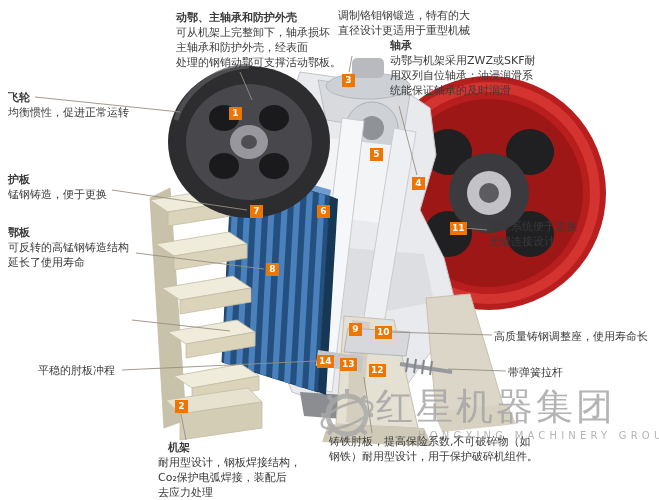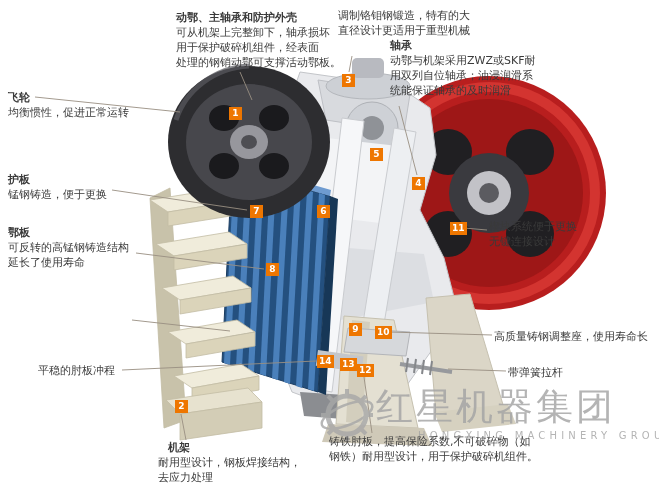--- a/index.html
+++ b/index.html
@@ -132,21 +132,21 @@
       <line x1="487" y1="230" x2="464" y2="228"></line>
       <line x1="492" y1="335" x2="389" y2="332"></line>
       <line x1="506" y1="371" x2="448" y2="369"></line>
       <line x1="372" y1="433" x2="364" y2="377"></line>
     </g>
   </svg>
 
   <div class="label" style="left:176px;top:10px">
     <div class="t">动鄂、主轴承和防护外壳</div>
     <div>可从机架上完整卸下，轴承损坏</div>
-    <div>用于保护破碎机组件，经表面</div>
+    <div>主轴承和防护外壳，经表面</div>
     <div>处理的钢销动鄂可支撑活动鄂板。</div>
   </div>
 
   <div class="label" style="left:338px;top:8px">
     <div>调制铬钼钢锻造，特有的大</div>
     <div>直径设计更适用于重型机械</div>
   </div>
 
   <div class="label" style="left:390px;top:38px">
     <div class="t">轴承</div>
@@ -172,20 +172,21 @@
   </div>
 
 
   <div class="label" style="left:38px;top:363px">
     <div>平稳的肘板冲程</div>
   </div>
 
   <div class="label" style="left:158px;top:440px">
     <div class="t indent">机架</div>
     <div>耐用型设计，钢板焊接结构，</div>
+    <div>Co₂保护电弧焊接，装配后</div>
     <div>去应力处理</div>
   </div>
 
   <div class="label" style="left:489px;top:219px">
     <div>楔块系统便于更换</div>
     <div>无键连接设计</div>
   </div>
 
   <div class="label" style="left:494px;top:329px">
     <div>高质量铸钢调整座，使用寿命长</div>
@@ -204,21 +205,21 @@
   <div class="marker" style="left:175px;top:400px">2</div>
   <div class="marker" style="left:342px;top:74px">3</div>
   <div class="marker" style="left:412px;top:177px">4</div>
   <div class="marker" style="left:370px;top:148px">5</div>
   <div class="marker" style="left:317px;top:205px">6</div>
   <div class="marker" style="left:250px;top:205px">7</div>
   <div class="marker" style="left:266px;top:263px">8</div>
   <div class="marker" style="left:349px;top:323px">9</div>
   <div class="marker" style="left:375px;top:326px">10</div>
   <div class="marker" style="left:450px;top:222px">11</div>
-  <div class="marker" style="left:357px;top:364px">12</div>
+  <div class="marker" style="left:369px;top:364px">12</div>
   <div class="marker" style="left:340px;top:358px">13</div>
   <div class="marker" style="left:317px;top:355px">14</div>
 
   <div class="watermark">
     <svg width="58" height="58" viewBox="0 0 58 58">
       <circle cx="29" cy="29" r="19" fill="none" stroke="#a8a8a8" stroke-width="5"></circle>
       <g stroke="#a8a8a8" stroke-width="4">
         <line x1="29" y1="3" x2="29" y2="11"></line>
         <line x1="29" y1="47" x2="29" y2="55"></line>
         <line x1="3" y1="29" x2="11" y2="29"></line>

